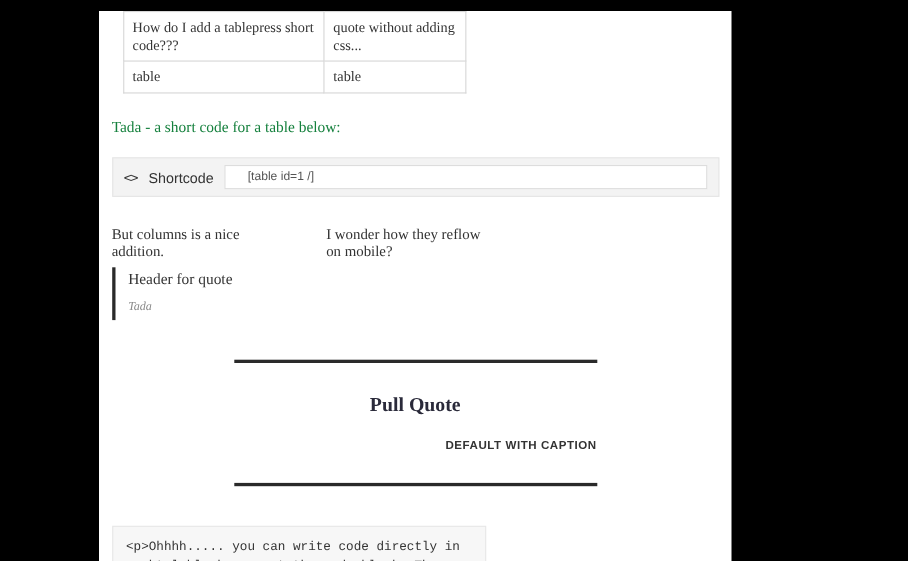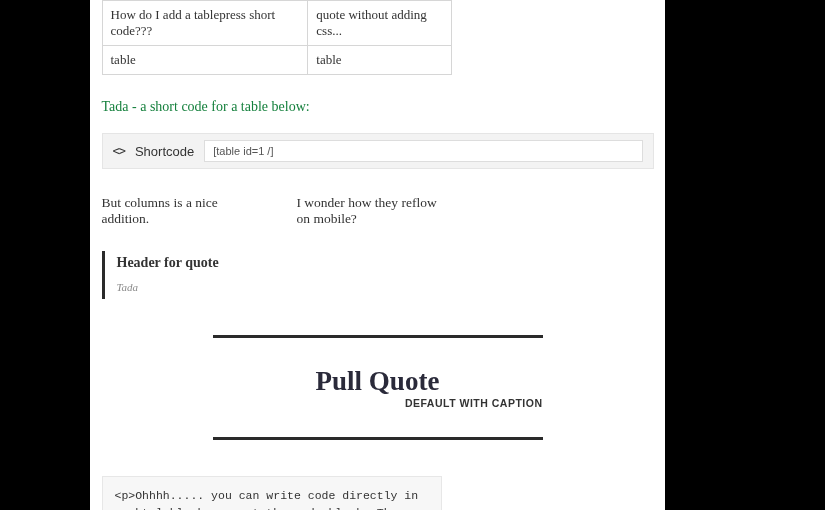--- a/index.html
+++ b/index.html
@@ -19,22 +19,22 @@
   }
   .content {
     max-width: 552px;
     margin: 0 auto;
     padding: 0 0 0 0;
   }
 
   
   .tbl {
     border-collapse: collapse;
-    width: 350px;
-    margin: 0;
+    width: 312px;
+    margin: 10px;
   }
   .tbl td {
     border: 1px solid #d6d6d6;
     padding: 6px 8px;
     vertical-align: top;
     font-size: 13px;
     color: #333;
   }
 
   .para {
@@ -62,71 +62,71 @@
   }
   .shortcode-label {
     font-size: 13px;
     color: #333;
     text-align: center;
   }
   .shortcode-input {
     flex: 1;
     background: #fff;
     border: 1px solid #ddd;
-    padding: 4px 8px;
+    padding: 4px 20px;
     font-size: 11px;
     color: #555;
     font-family: -apple-system, BlinkMacSystemFont, "Segoe UI", Helvetica, Arial, sans-serif;
   }
 
   
   .columns {
     display: flex;
     width: 350px;
     justify-content: space-between;
     gap: 40px;
-    margin-bottom: 24px;
+    margin-bottom: 6px;
   }
   .col {
     flex: 1;
     font-size: 13.5px;
     color: #333;
   }
   .col.right { text-align: left; }
 
   
   .quote {
     border-left: 3px solid #2a2a2a;
     padding: 4px 0 4px 12px;
     margin: 0 0 36px 0;
   }
   .quote-head {
     font-size: 14px;
     color: #333;
     margin-bottom: 8px;
-    font-weight: bold;
   }
   .quote-cap {
     font-size: 11px;
     color: #8a8a8a;
   }
 
   
   .pullquote {
     border-top: 3px solid #2a2a2a;
     border-bottom: 3px solid #2a2a2a;
     text-align: center;
     padding: 28px 0;
     margin: 0 auto 36px auto;
     width: 330px;
   }
   .pullquote-title {
-    font-size: 27px;
+    font-size: 18px;
     font-weight: 700;
     color: #2a2a3a;
+    margin-bottom: 20px;
     font-family: Georgia, serif;
   }
   .pullquote-cap {
     font-size: 10.5px;
     font-weight: 700;
     letter-spacing: 0.5px;
     color: #333;
     text-transform: uppercase;
     font-family: -apple-system, BlinkMacSystemFont, "Segoe UI", Helvetica, Arial, sans-serif;
     text-align: right;

